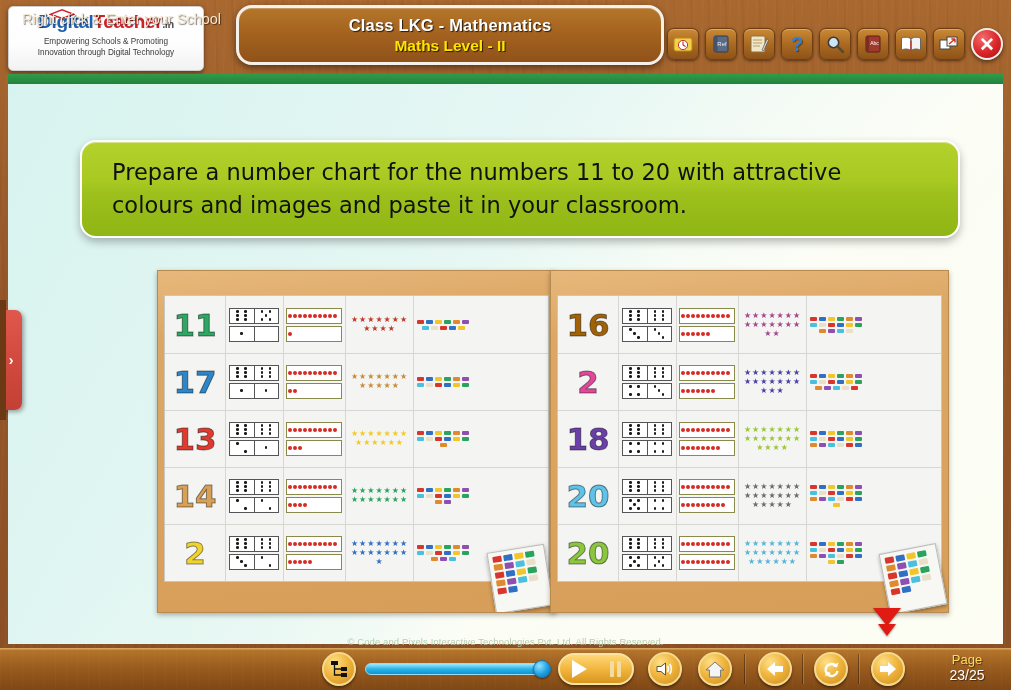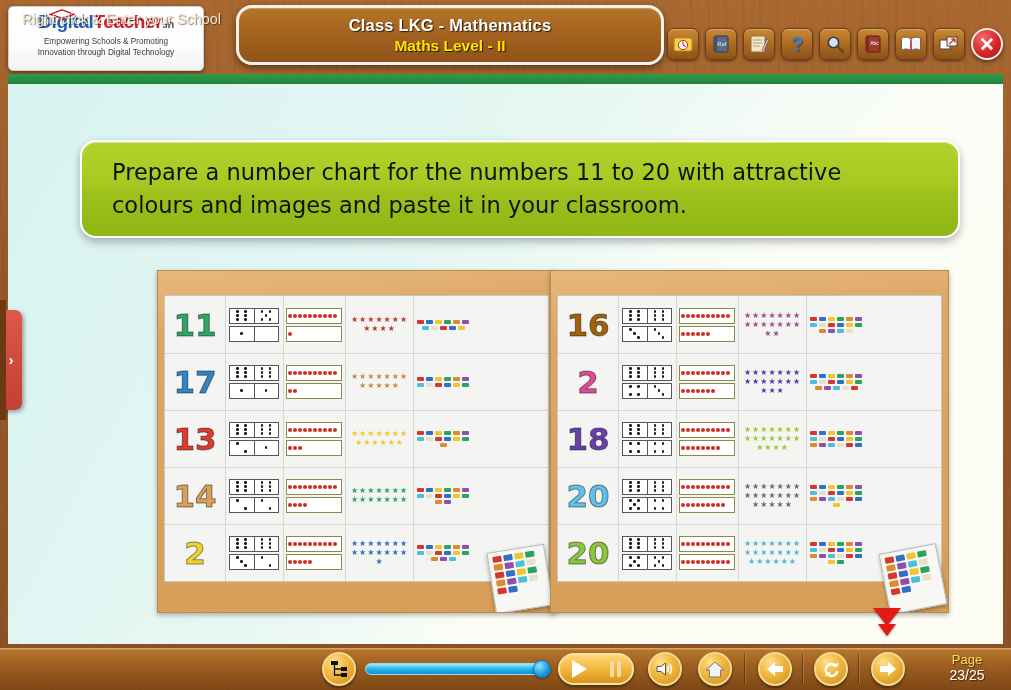--- a/index.html
+++ b/index.html
@@ -1525,20 +1525,21 @@
   <div id="side-tab-spine"></div>
   <div id="side-tab">
     <span class="chev">›</span>
   </div>
 
   <div id="pointer-marks">
     <div class="tri"></div>
     <div class="tri small"></div>
   </div>
 
+  <div id="copyright">© Code and Pixels Interactive Technologies  Pvt. Ltd. All Rights Reserved.</div>
 
   <div id="bottombar">
     <div class="bstreaks"></div>
   </div>
 
   <div id="school-text">Right click &amp; Enter your School</div>
 
   <div class="rbtn" id="tree-btn">
     <svg width="19" height="19" viewBox="0 0 19 19">
       <rect x="1" y="1" width="7" height="4" fill="#111"></rect>

